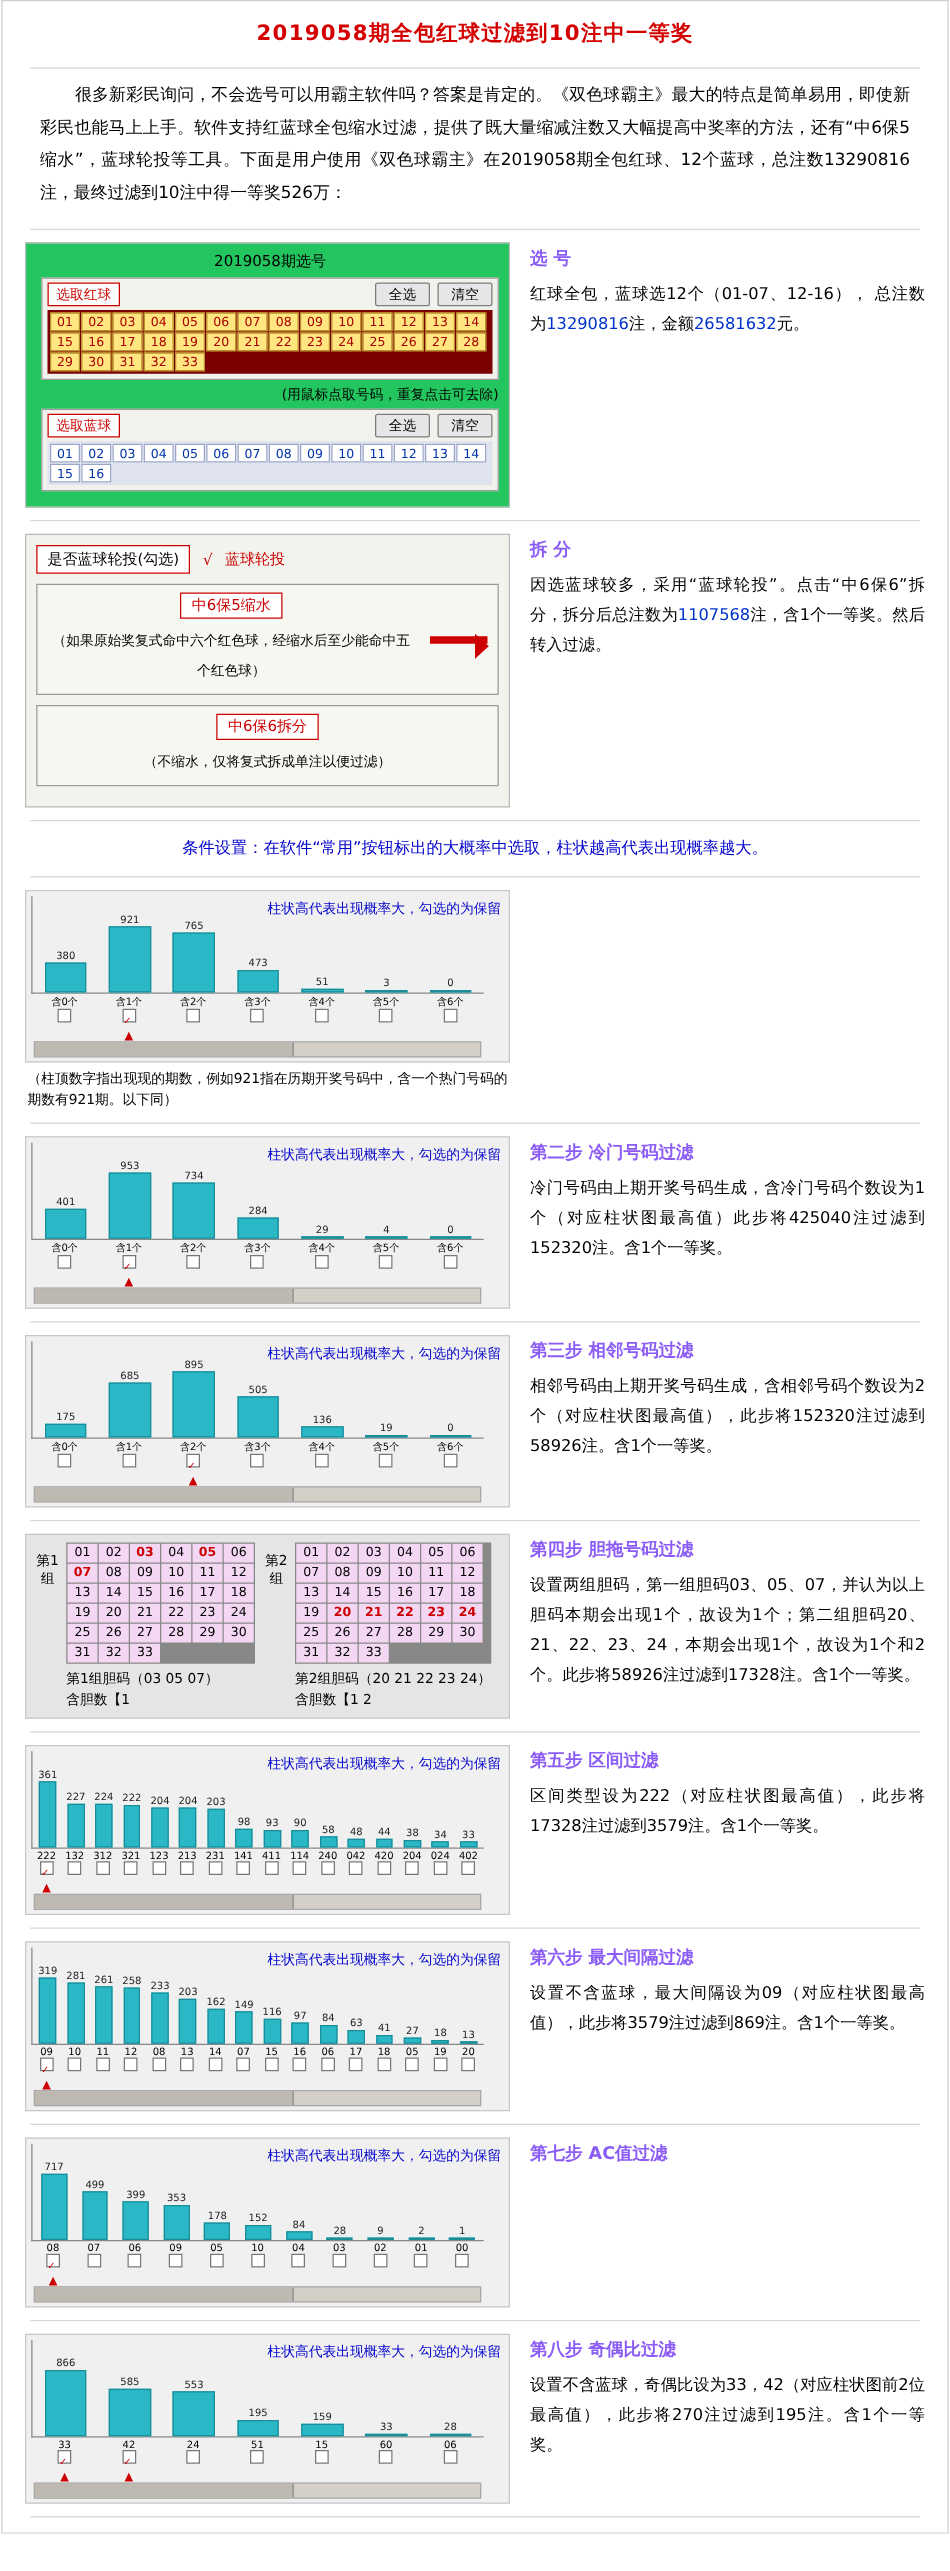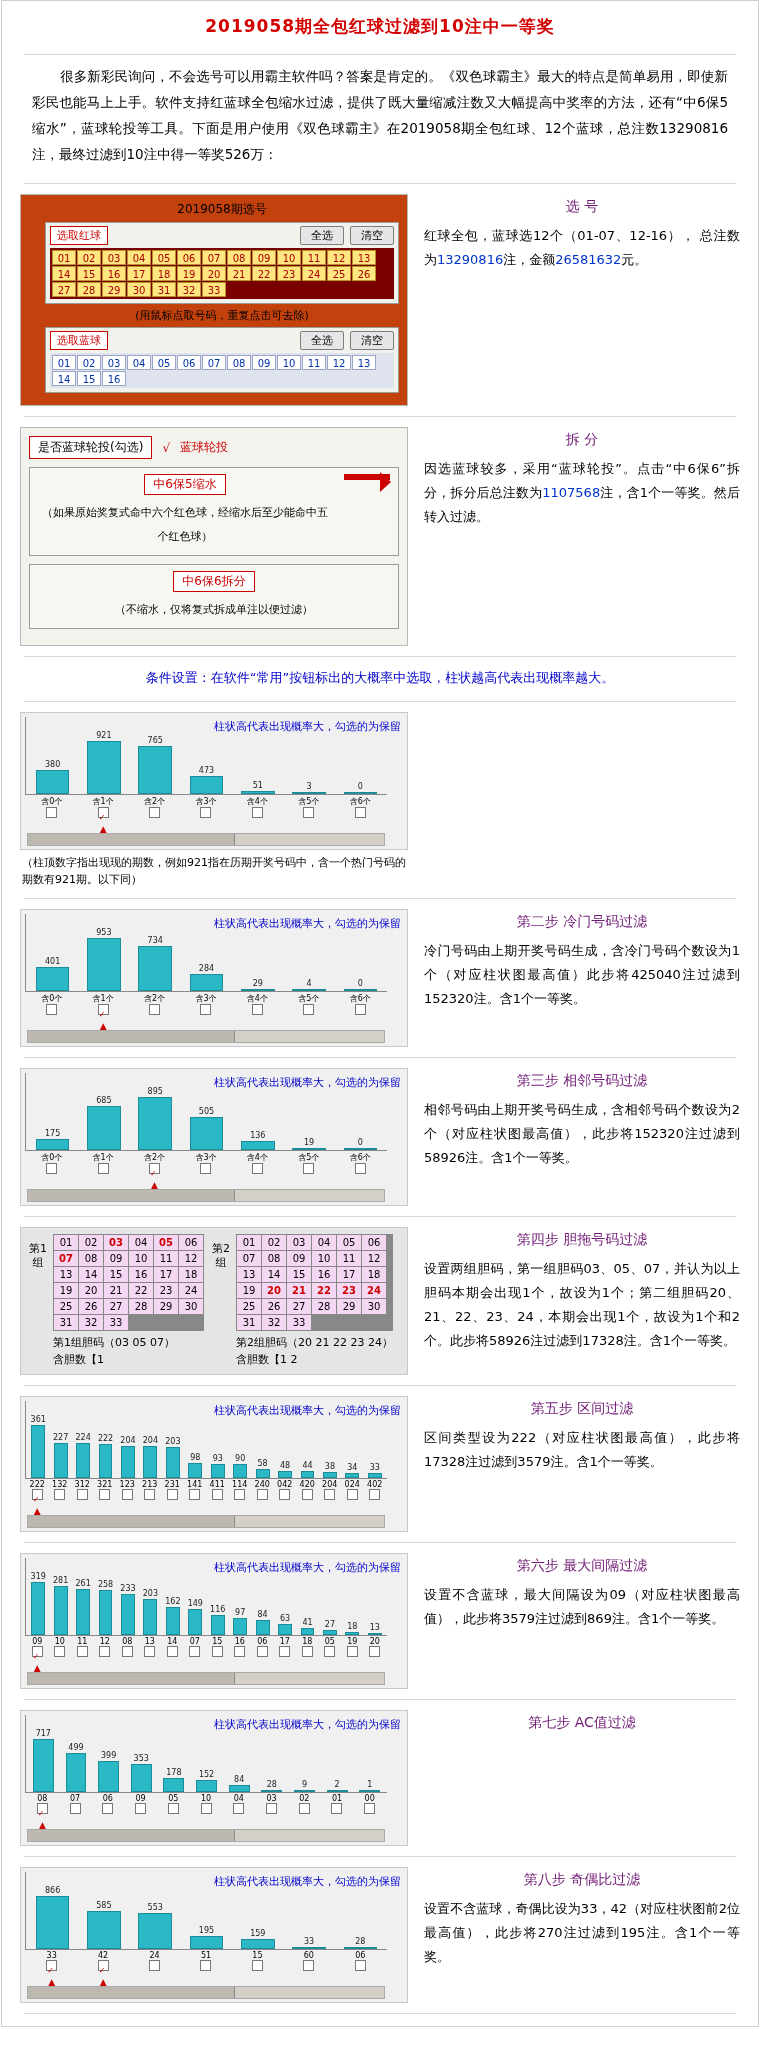--- a/index.html
+++ b/index.html
@@ -43,22 +43,22 @@
     align-items:flex-start;
     padding:4px 18px 4px 18px;
     gap:10px;
   }
   .left{ flex:0 0 388px; }
   .right{ flex:1; padding-left:6px; }
 
   
   .panelbox{
     border:1px solid #b9b9b9;
-    background:#c2410c;
-    padding:6px 8px 8px 24px;
+    background:#22c55e;
+    padding:6px 8px 8px 12px;
   }
   .panel-caption{
     text-align:center;
     font-size:12px;
     margin-bottom:4px;
   }
   .redbar, .bluebar{
     border:1px solid #9b9b9b;
     background:#f2f2ec;
     padding:3px 4px 4px 4px;
@@ -103,31 +103,31 @@
     color:#a00;
     border:1px solid #b9912a;
     box-sizing:border-box;
   }
   .numgrid.blue .cell{
     background:#fff;
     color:#0033aa;
     border:1px solid #9aa6c8;
   }
   .hintline{
-    text-align:center;
+    text-align:right;
     font-size:11px;
     margin:3px 0 4px 0;
   }
 
   
   .rh{
-    color:#701a75;
-    font-weight:normal;
+    color:#8b5cf6;
+    font-weight:bold;
     font-size:14px;
-    text-align:center;
+    text-align:left;
     padding:4px 0 8px 0;
   }
   .rtext{
     line-height:24px;
     font-size:13px;
     text-align:justify;
   }
   .blue{color:#0033cc;}
 
   
@@ -162,20 +162,21 @@
     display:inline-block;
     border:1px solid #c00;
     color:#c00;
     font-size:12px;
     padding:1px 8px;
     background:#fff;
     margin-bottom:4px;
   }
   .opbox .arrowrow{
     display:flex;
+    align-items:center;
     justify-content:center;
     gap:12px;
   }
   .arrow{
     width:46px;height:0;
     border-top:6px solid #c00;
     position:relative;
   }
   .arrow:after{
     content:"";

